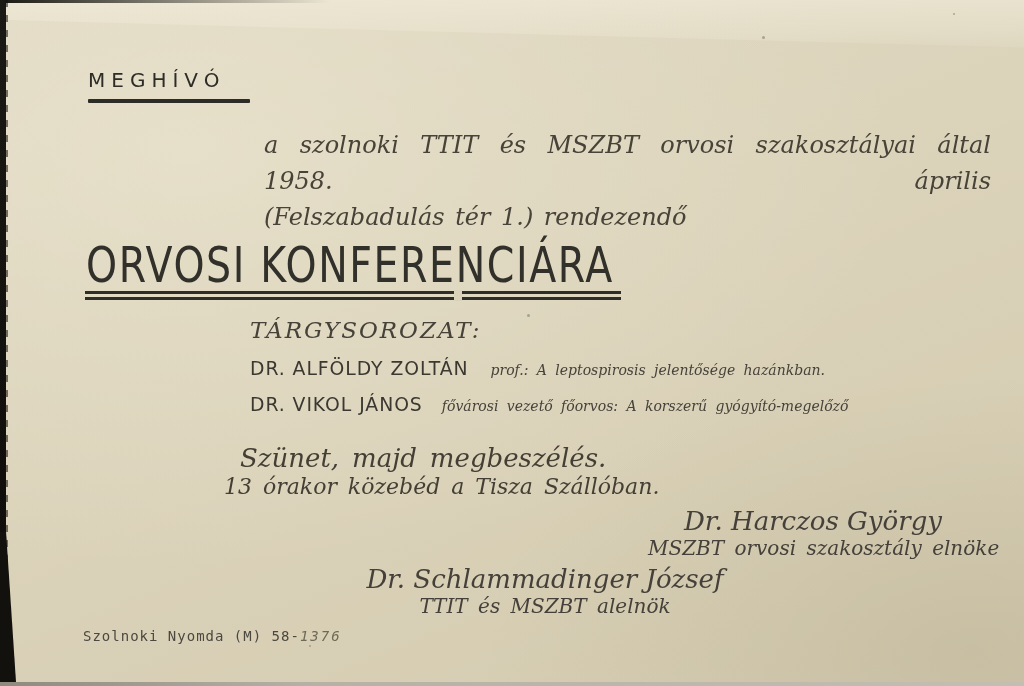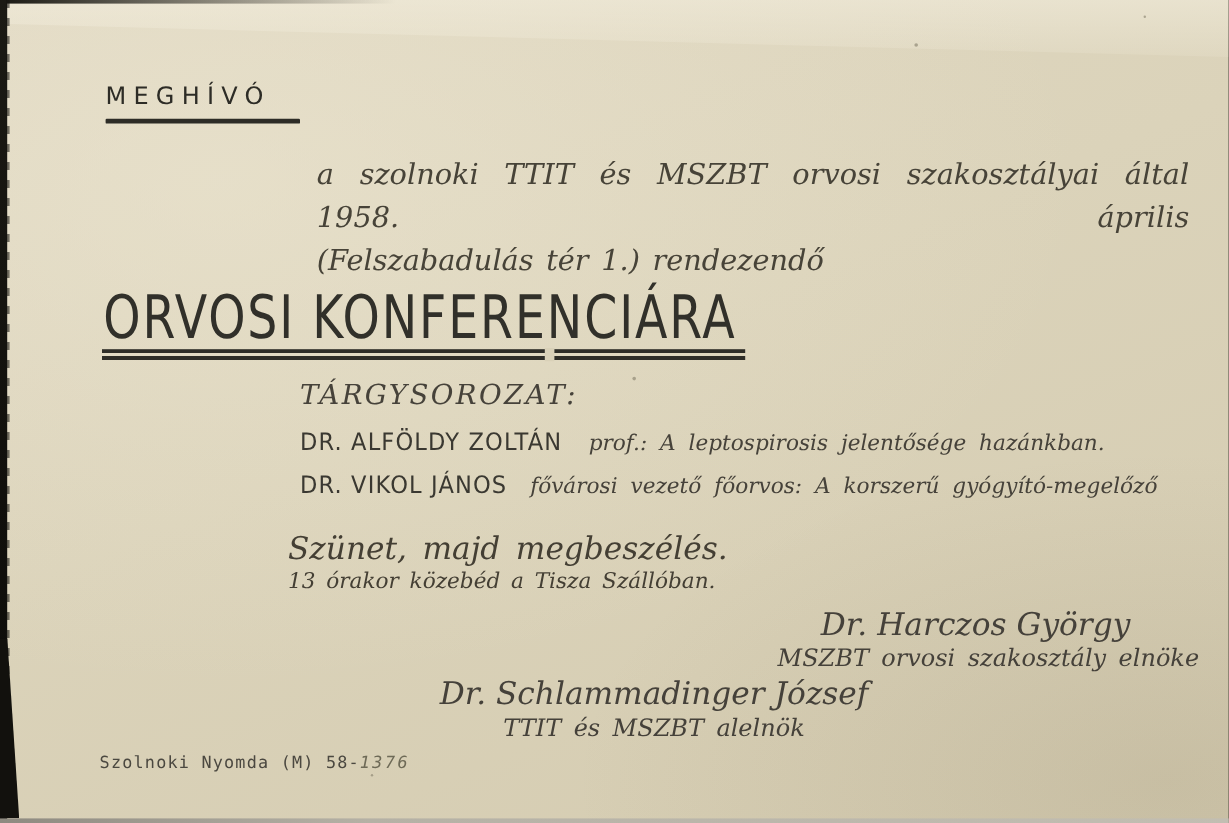--- a/index.html
+++ b/index.html
@@ -73,30 +73,30 @@
   .agenda-line{
     position:absolute;white-space:nowrap;color:#46423a;
   }
   .agenda-line .speaker{
     display:inline-block;
     font-family:"DejaVu Sans",sans-serif;font-style:normal;
     font-size:20px;letter-spacing:1px;color:#3a3831;
     transform:scaleX(.94);transform-origin:left bottom;
     margin-right:8px;vertical-align:baseline;
   }
-  .agenda-line .talk{font-style:italic;font-size:18px;word-spacing:.28em;margin-top:16px;}
+  .agenda-line .talk{font-style:italic;font-size:14px;word-spacing:.28em;margin-top:16px;}
   .agenda1{left:250px;top:356px;}
   .agenda2{left:250px;top:392px;}
   .agenda2-cont{
     position:absolute;right:57px;top:419px;
     font-style:italic;font-size:21px;color:#46423a;word-spacing:.28em;white-space:nowrap;
   }
 
   .note1{position:absolute;left:240px;top:443px;font-style:italic;font-size:26px;color:#443f34;word-spacing:.18em;}
-  .note2{position:absolute;left:240px;top:474px;font-style:italic;font-size:18px;color:#443f34;word-spacing:.18em;}
+  .note2{position:absolute;left:224px;top:474px;font-style:italic;font-size:22px;color:#443f34;word-spacing:.18em;}
 
   .sig{position:absolute;text-align:center;color:#45413a;}
   .sig .sig-name{font-style:italic;font-size:26px;line-height:30px;white-space:nowrap;}
   .sig .sig-title{font-style:italic;font-size:20px;line-height:24px;white-space:nowrap;word-spacing:.2em;}
   .sig-left{left:72px;top:506px;width:290px;}
   .sig-right{left:648px;top:506px;width:330px;}
   .sig-center{left:330px;top:564px;width:430px;}
 
   .imprint{
     position:absolute;left:83px;top:628px;

